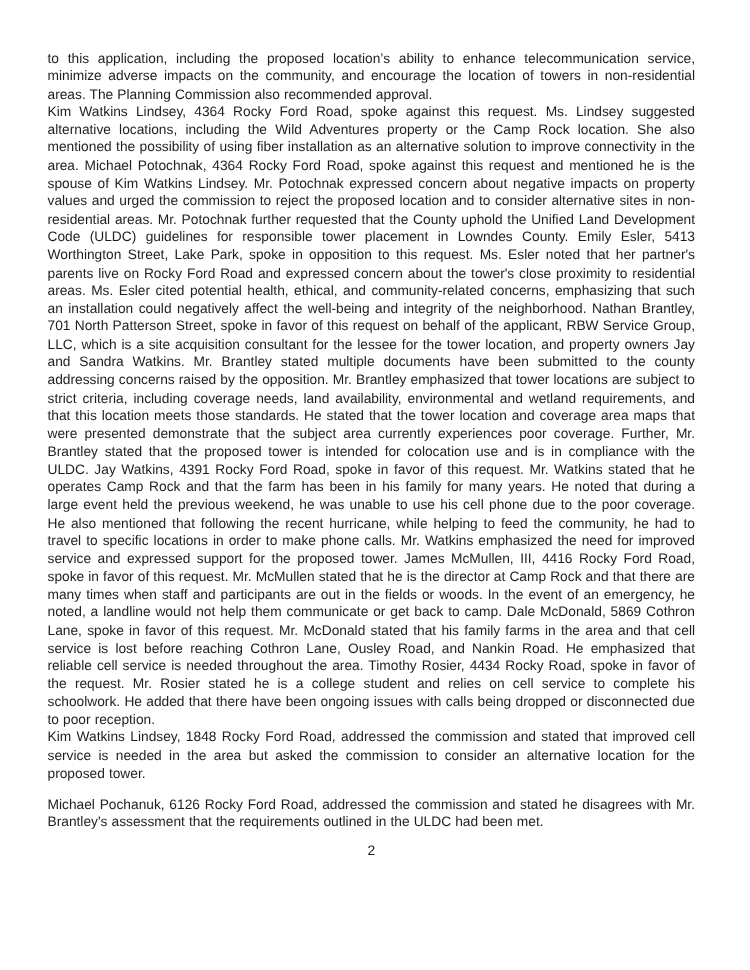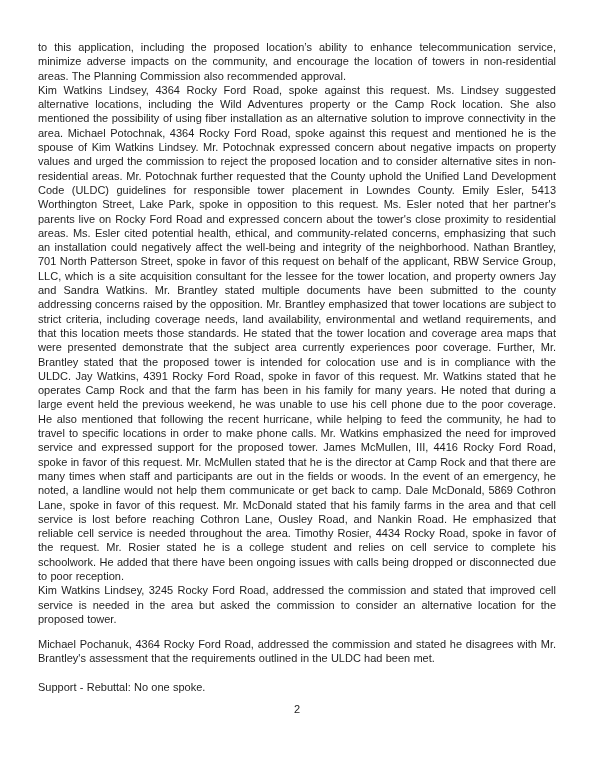--- a/index.html
+++ b/index.html
@@ -39,20 +39,19 @@
 </style>
 </head>
 <body>
 
 <div class="page">
   <p>to this application, including the proposed location’s ability to enhance telecommunication service, minimize adverse impacts on the community, and encourage the location of towers in non-residential areas. The Planning Commission also recommended approval.</p>
 
   <p>Kim Watkins Lindsey, 4364 Rocky Ford Road, spoke against this request. Ms. Lindsey suggested alternative locations, including the Wild Adventures property or the Camp Rock location. She also mentioned the possibility of using fiber installation as an alternative solution to improve connectivity in the area. Michael Potochnak, 4364 Rocky Ford Road, spoke against this request and mentioned he is the spouse of Kim Watkins Lindsey. Mr. Potochnak expressed concern about negative impacts on property values and urged the commission to reject the proposed location and to consider alternative sites in non-residential areas. Mr. Potochnak further requested that the County uphold the Unified Land Development Code (ULDC) guidelines for responsible tower placement in Lowndes County. Emily Esler, 5413 Worthington Street, Lake Park, spoke in opposition to this request. Ms. Esler noted that her partner's parents live on Rocky Ford Road and expressed concern about the tower's close proximity to residential areas. Ms. Esler cited potential health, ethical, and community-related concerns, emphasizing that such an installation could negatively affect the well-being and integrity of the neighborhood. Nathan Brantley, 701 North Patterson Street, spoke in favor of this request on behalf of the applicant, RBW Service Group, LLC, which is a site acquisition consultant for the lessee for the tower location, and property owners Jay and Sandra Watkins. Mr. Brantley stated multiple documents have been submitted to the county addressing concerns raised by the opposition. Mr. Brantley emphasized that tower locations are subject to strict criteria, including coverage needs, land availability, environmental and wetland requirements, and that this location meets those standards. He stated that the tower location and coverage area maps that were presented demonstrate that the subject area currently experiences poor coverage. Further, Mr. Brantley stated that the proposed tower is intended for colocation use and is in compliance with the ULDC. Jay Watkins, 4391 Rocky Ford Road, spoke in favor of this request. Mr. Watkins stated that he operates Camp Rock and that the farm has been in his family for many years. He noted that during a large event held the previous weekend, he was unable to use his cell phone due to the poor coverage. He also mentioned that following the recent hurricane, while helping to feed the community, he had to travel to specific locations in order to make phone calls. Mr. Watkins emphasized the need for improved service and expressed support for the proposed tower. James McMullen, III, 4416 Rocky Ford Road, spoke in favor of this request. Mr. McMullen stated that he is the director at Camp Rock and that there are many times when staff and participants are out in the fields or woods. In the event of an emergency, he noted, a landline would not help them communicate or get back to camp. Dale McDonald, 5869 Cothron Lane, spoke in favor of this request. Mr. McDonald stated that his family farms in the area and that cell service is lost before reaching Cothron Lane, Ousley Road, and Nankin Road. He emphasized that reliable cell service is needed throughout the area. Timothy Rosier, 4434 Rocky Road, spoke in favor of the request. Mr. Rosier stated he is a college student and relies on cell service to complete his schoolwork. He added that there have been ongoing issues with calls being dropped or disconnected due to poor reception.</p>
 
 
-  <p>Kim Watkins Lindsey, 3245 Rocky Ford Road, addressed the commission and stated that improved cell service is needed in the area but asked the commission to consider an alternative location for the proposed tower.</p>
+  <p>Kim Watkins Lindsey, 1848 Rocky Ford Road, addressed the commission and stated that improved cell service is needed in the area but asked the commission to consider an alternative location for the proposed tower.</p>
 
-  <p class="gap-md">Michael Pochanuk, 4364 Rocky Ford Road, addressed the commission and stated he disagrees with Mr. Brantley's assessment that the requirements outlined in the ULDC had been met.</p>
+  <p class="gap-md">Michael Pochanuk, 6126 Rocky Ford Road, addressed the commission and stated he disagrees with Mr. Brantley's assessment that the requirements outlined in the ULDC had been met.</p>
 
-  <p class="heading-line gap-lg">Support - Rebuttal: No one spoke.</p>
 
   <p class="page-number">2</p>
 </div>
 
 </body></html>

